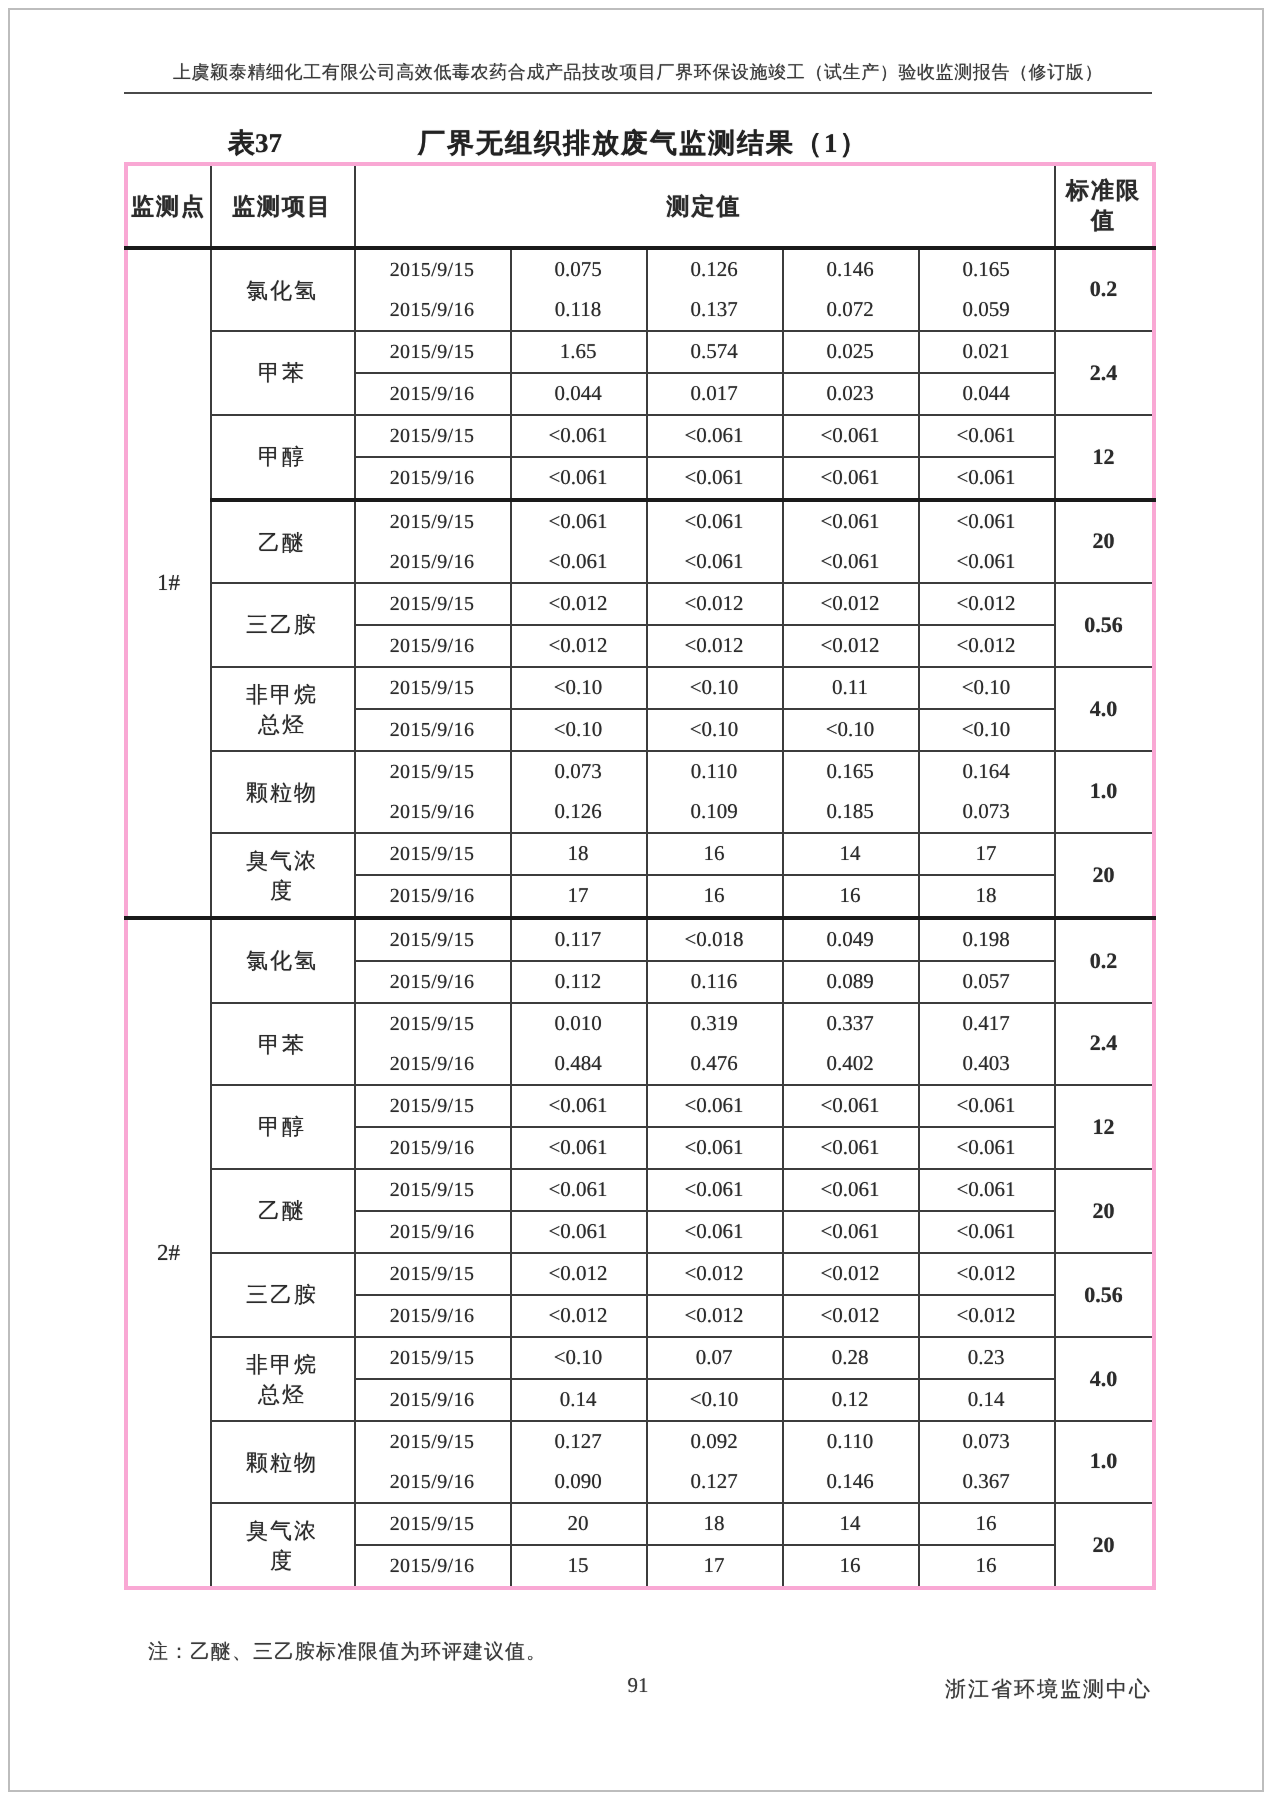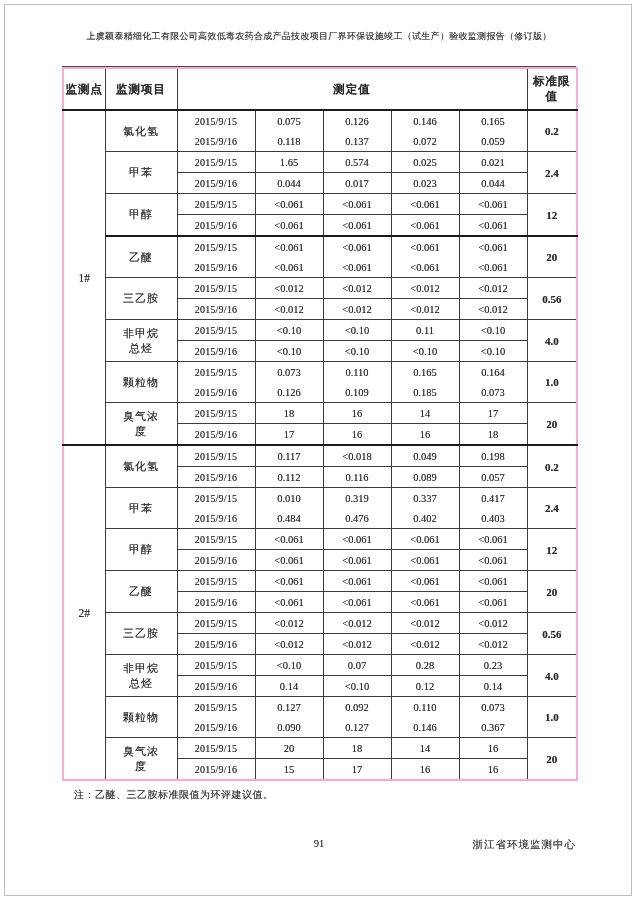--- a/index.html
+++ b/index.html
@@ -5,54 +5,58 @@
   html,body{margin:0;padding:0;background:#e8e8e8;}
   .page{
     position:relative;width:636px;height:900px;background:#ffffff;margin:0 auto;
     font-family:"Liberation Serif","DejaVu Serif",serif;color:#2b2b2b;overflow:hidden;
     text-shadow:0 0 0.4px rgba(70,70,70,0.75);
   }
   .scan-border{position:absolute;inset:4px;border:1px solid #bdbdbd;pointer-events:none;}
   .content{padding:30px 60px 0 62px;}
   .doc-header{
     font-size:9px;text-align:center;letter-spacing:0.3px;color:#3a3a3a;
-    padding-bottom:23px;border-bottom:1.5px solid #4a4a4a;white-space:nowrap;
+    padding-bottom:3px;border-bottom:1.5px solid #4a4a4a;white-space:nowrap;
   }
   .table-caption{display:flex;justify-content:flex-start;margin-top:16px;font-size:13.5px;font-weight:bold;color:#222;}
   .caption-no{margin-left:52px;}
   .caption-title{margin-left:68px;letter-spacing:1px;}
   .unit-line{text-align:right;font-size:11px;margin:6px 2px 3px 0;color:#333;}
   table{border-collapse:collapse;width:514px;table-layout:fixed;border:2px solid #f9a8d4;}
   th,td{
     border:1px solid #3c3c3c;text-align:center;vertical-align:middle;
     font-size:10.5px;height:20px;padding:0 1px;color:#2b2b2b;font-weight:normal;
     overflow:hidden;
   }
   thead th{font-weight:bold;font-size:11.5px;height:40px;border-bottom:2px solid #1a1a1a;letter-spacing:1px;}
   td.point-cell{font-size:11.5px;}
   td.item-cell{font-size:11px;letter-spacing:1px;padding:0 17px;}
   td.date-cell{font-size:10px;letter-spacing:0.2px;}
   td.limit-cell{font-weight:bold;font-size:11px;}
   td.tk{border-top:2px solid #1a1a1a;}
   td.nbb{border-bottom:none;}
   td.nbt{border-top:none;}
-  .footnote{font-size:10px;margin:7px 0 0 12px;color:#3a3a3a;letter-spacing:0.5px;}
+  .footnote{font-size:10px;margin:24px 0 0 12px;color:#3a3a3a;letter-spacing:0.5px;}
   .footer{position:absolute;top:838px;left:62px;width:514px;font-size:10.5px;color:#3a3a3a;}
   .footer .page-num{position:absolute;left:50%;transform:translateX(-50%);}
   .footer .org{position:absolute;right:0;letter-spacing:1px;}
 </style>
 </head>
 <body>
 
 <div class="page">
   <div class="scan-border"></div>
   <div class="content">
 
     <div class="doc-header">上虞颖泰精细化工有限公司高效低毒农药合成产品技改项目厂界环保设施竣工（试生产）验收监测报告（修订版）</div>
 
+    <div class="table-caption">
+      <span class="caption-no">表37</span>
+      <span class="caption-title">厂界无组织排放废气监测结果（1）</span>
+    </div>
 
 
     <table>
       <colgroup>
         <col style="width:42px">
           <col style="width:72px">
           <col style="width:78px">
         <col style="width:68px">
           <col style="width:68px">
           <col style="width:68px">

